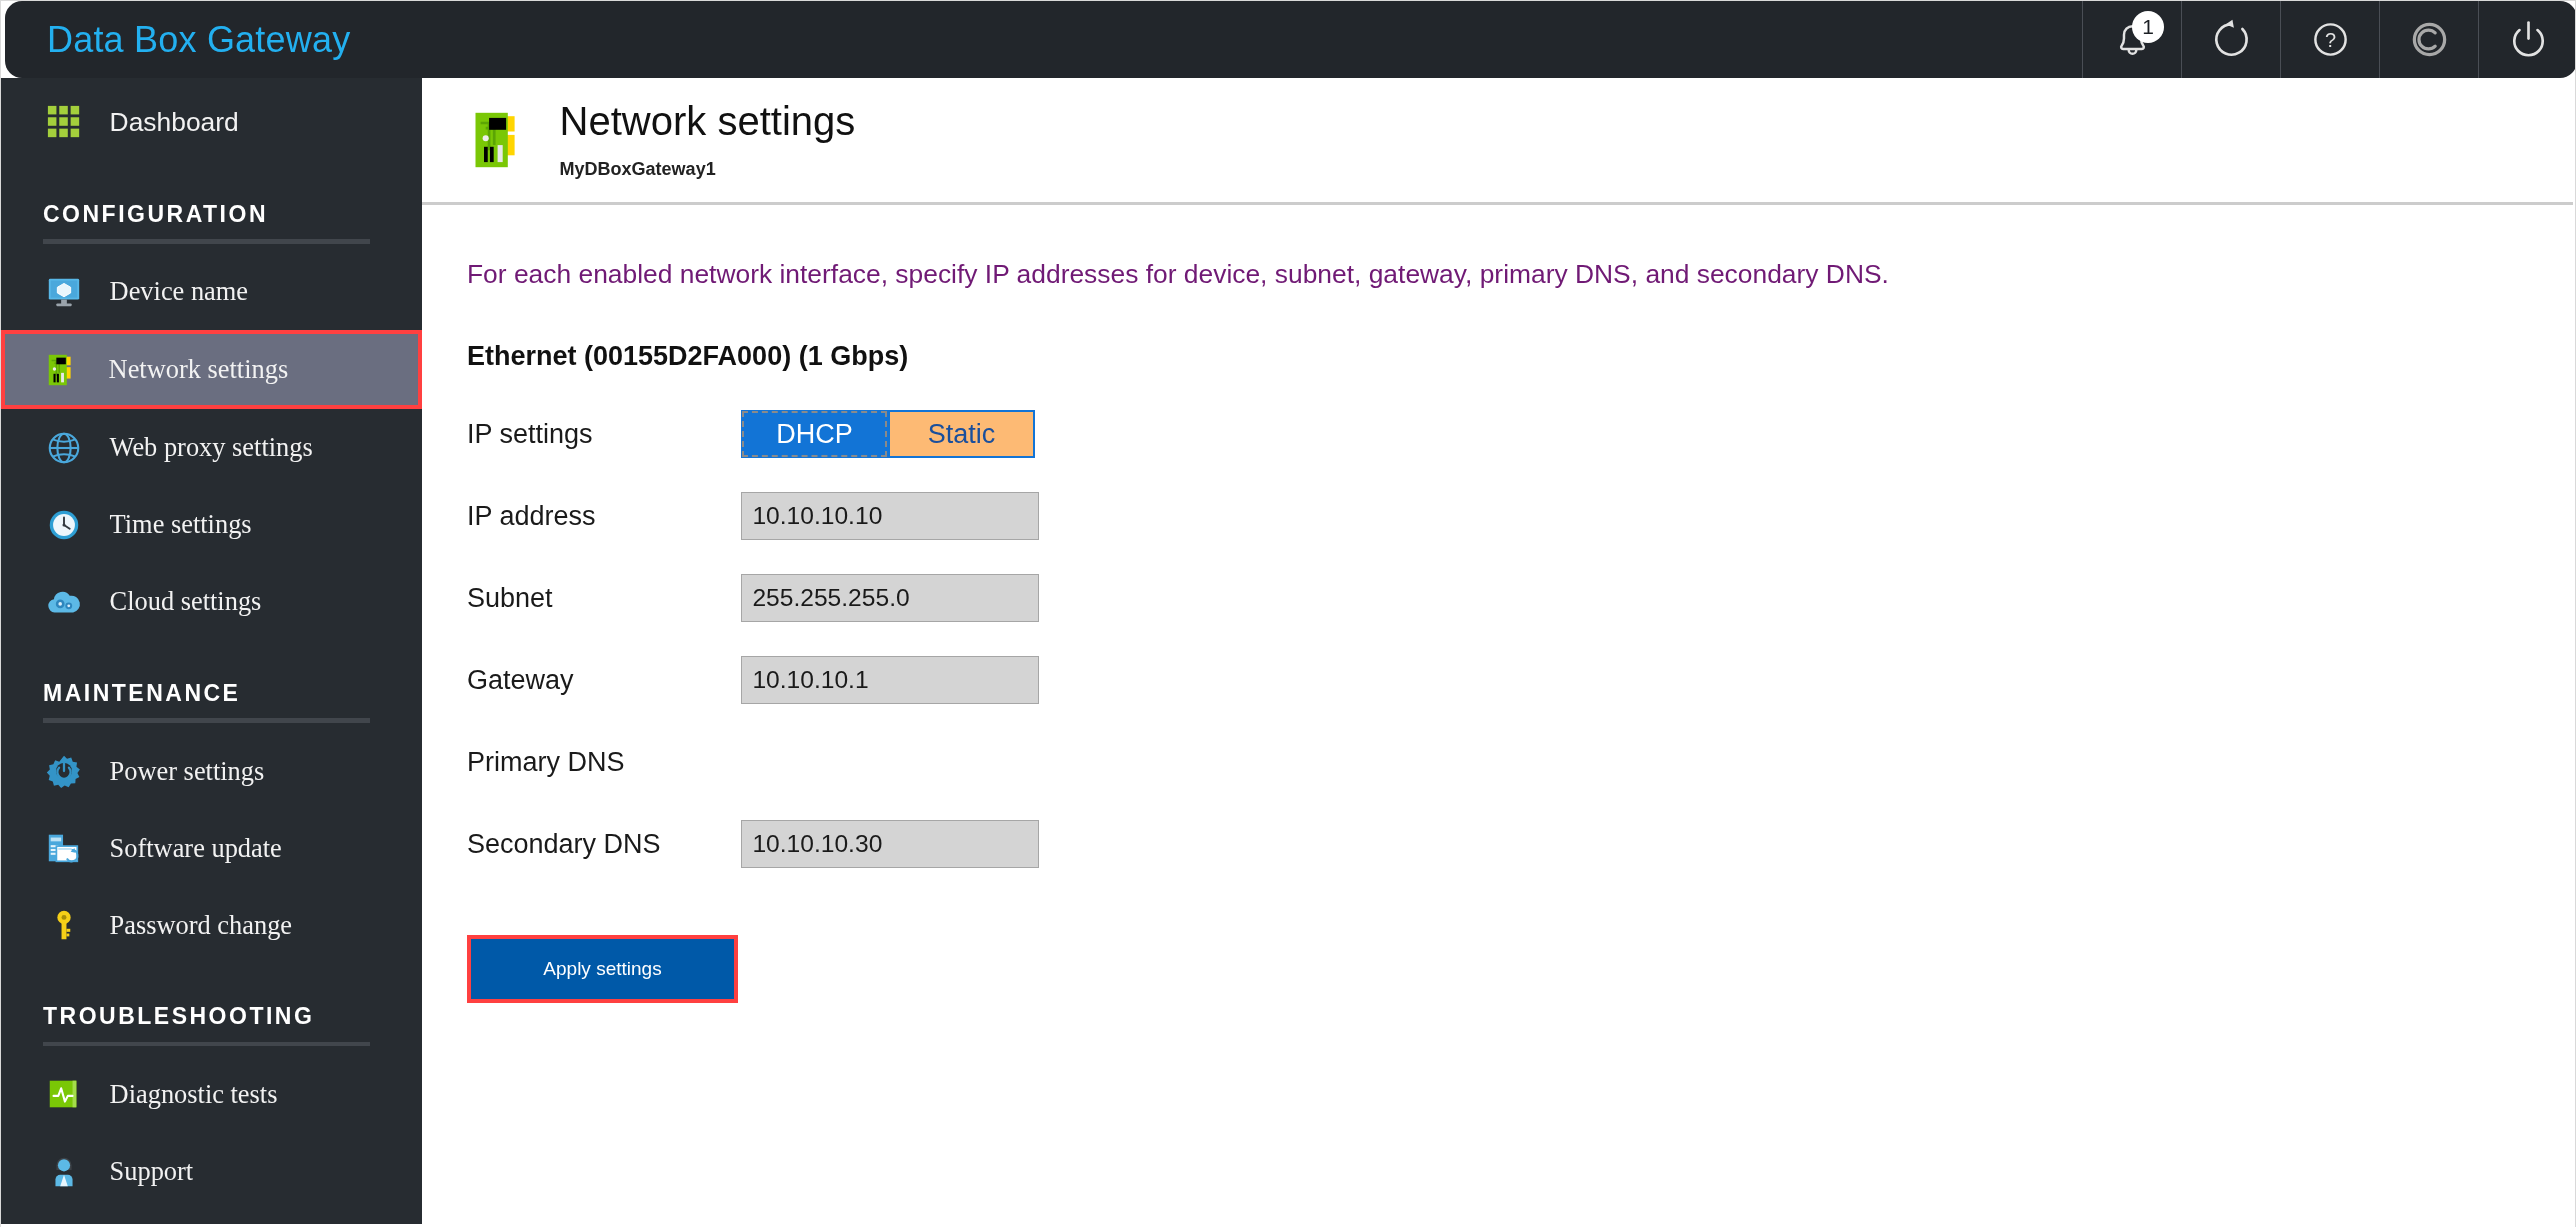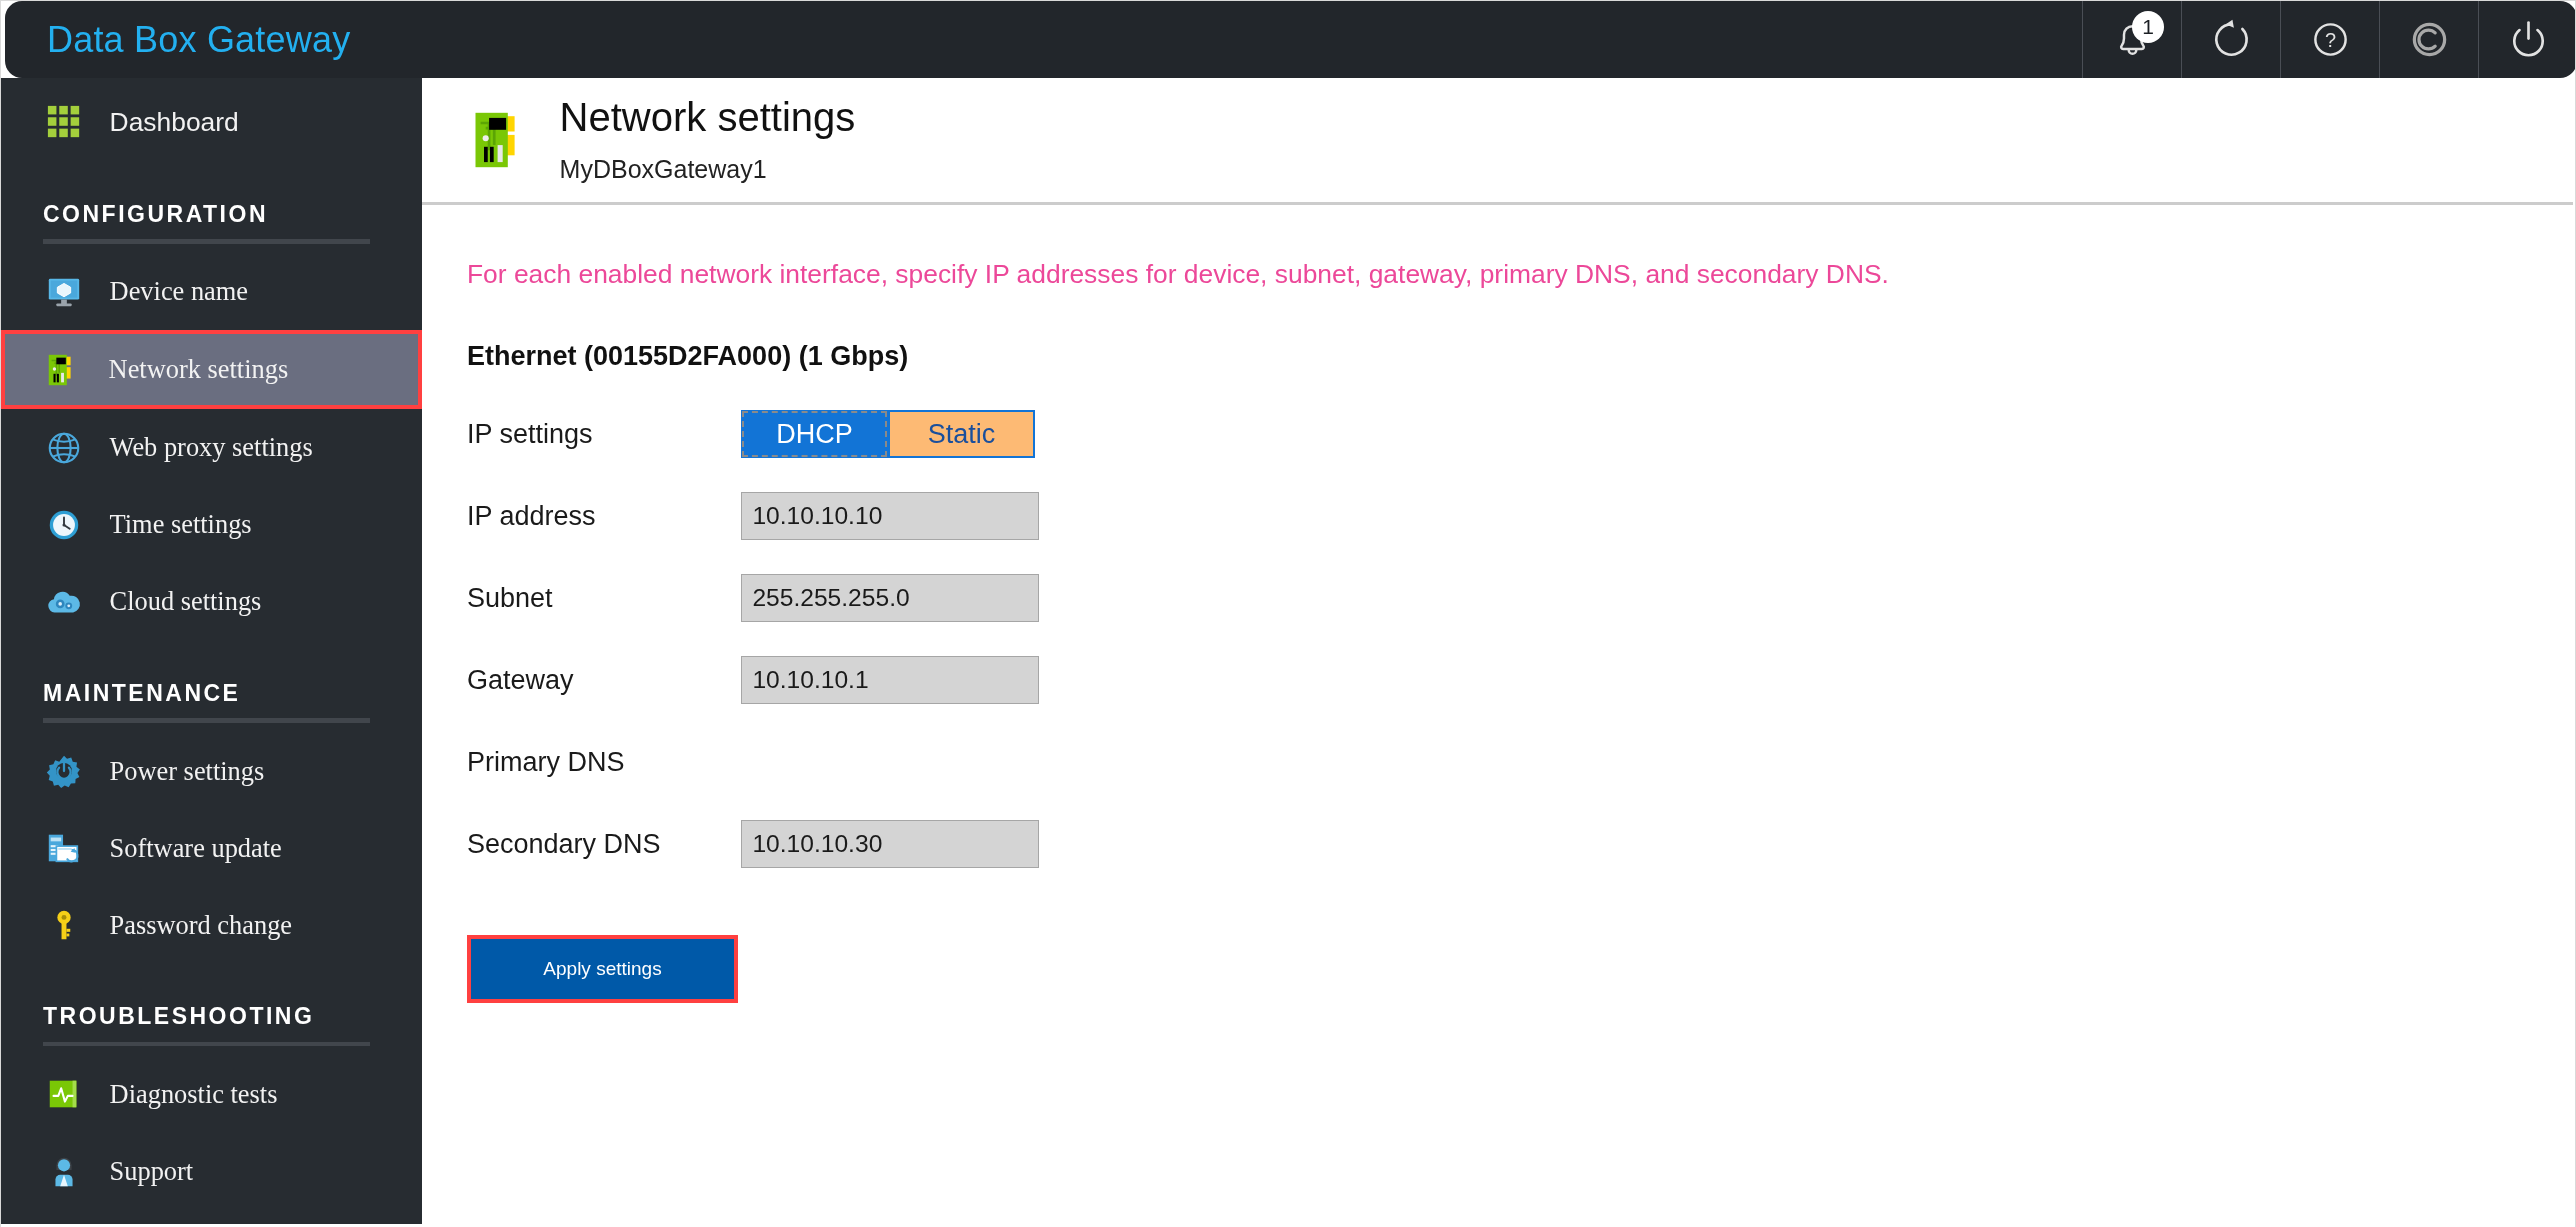--- a/index.html
+++ b/index.html
@@ -134,25 +134,25 @@
   }
   .page-head {
     height: 127px;
     display: flex;
     align-items: center;
     padding-left: 45px;
     border-bottom: 3.8px solid #cccccc;
   }
   .page-head-ico { width: 68px; height: 68px; margin-right: 24.6px; flex: 0 0 68px; }
   .page-title { font-size: 40px; color: #111111; font-weight: 400; line-height: 1.05; }
-  .page-sub { font-size: 25px; color: #222222; font-weight: 400; margin-top: 17px; }
+  .page-sub { font-size: 18px; color: #222222; font-weight: 700; margin-top: 17px; }
 
   .intro {
     font-size: 26.4px;
-    color: #ec4899;
+    color: #701a75;
     padding: 54px 0 0 45px;
   }
 
   .iface-title {
     font-size: 27px;
     font-weight: bold;
     color: #111111;
     padding: 51px 0 0 45px;
   }
 

